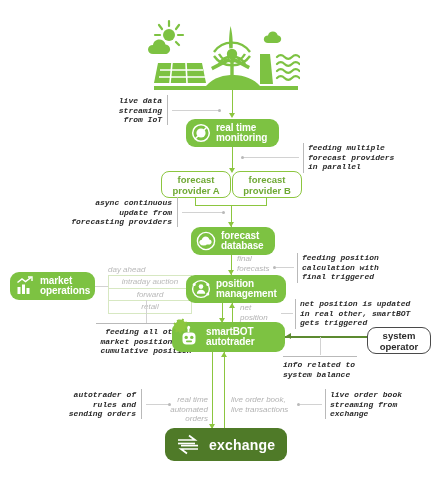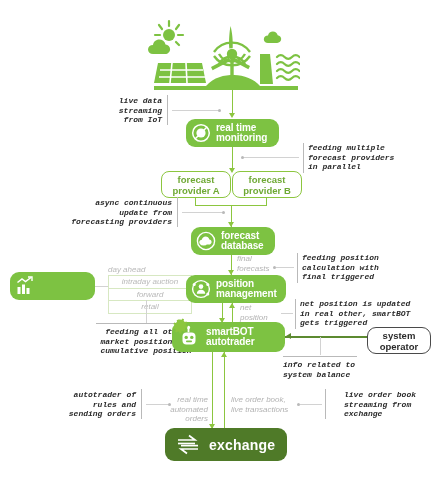--- a/index.html
+++ b/index.html
@@ -321,20 +321,22 @@
   <div class="pill" style="left:10px; top:272px; width:85px; height:28px;">
     <span class="ico">
       <svg width="20" height="20" viewBox="0 0 20 20">
         <rect x="2.5" y="11" width="3" height="7" fill="#ffffff"></rect>
         <rect x="7" y="8.5" width="3" height="9.5" fill="#ffffff"></rect>
         <rect x="11.5" y="12" width="3" height="6" fill="#ffffff"></rect>
         <path d="M2.5 6.5L7 3l3.5 2.5L16 1.5" fill="none" stroke="#ffffff" stroke-width="1.5"></path>
         <path d="M13 1h4v4" fill="none" stroke="#ffffff" stroke-width="1.4"></path>
       </svg>
     </span>
+    <span class="label">market
+operations</span>
   </div>
 
   <div class="gline" style="left:95px; top:286px; width:13px;"></div>
 
   <div class="seg-top" style="left:108px; top:265px; width:84px;">day ahead</div>
   <div class="segments" style="left:108px; top:275px; width:84px;">
     <div class="seg">intraday auction</div>
     <div class="seg">forward</div>
     <div class="seg">retail</div>
   </div>
@@ -426,21 +428,21 @@
   <div class="gline" style="left:146px; top:404px; width:24px;"></div>
   <div class="dot" style="left:168px; top:403px;"></div>
   <div class="gnote r" style="left:150px; top:395px; width:58px;">real time
 automated orders</div>
 
   <div class="gnote" style="left:231px; top:395px; width:66px;">live order book,
 live transactions</div>
   <div class="gline" style="left:300px; top:404px; width:22px;"></div>
   <div class="dot" style="left:297px; top:403px;"></div>
   <div class="sep" style="left:325px; top:389px; height:30px;"></div>
-  <div class="note l" style="left:330px; top:390px; width:92px;margin-left:14px;">live order book
+  <div class="note l" style="left:330px; top:390px; width:92px;">live order book
 streaming from
 exchange</div>
 
   <div class="exchange" style="left:165px; top:428px; width:122px; height:33px;">
     <span style="display:block;width:26px;height:24px;flex:0 0 26px;">
       <svg width="26" height="24" viewBox="0 0 26 24">
         <g fill="none" stroke="#ffffff" stroke-width="1.7">
           <path d="M3 7h17l-6-4.5"></path>
           <path d="M3 10.5h17"></path>
           <path d="M23 16H6l6 4.5"></path>

